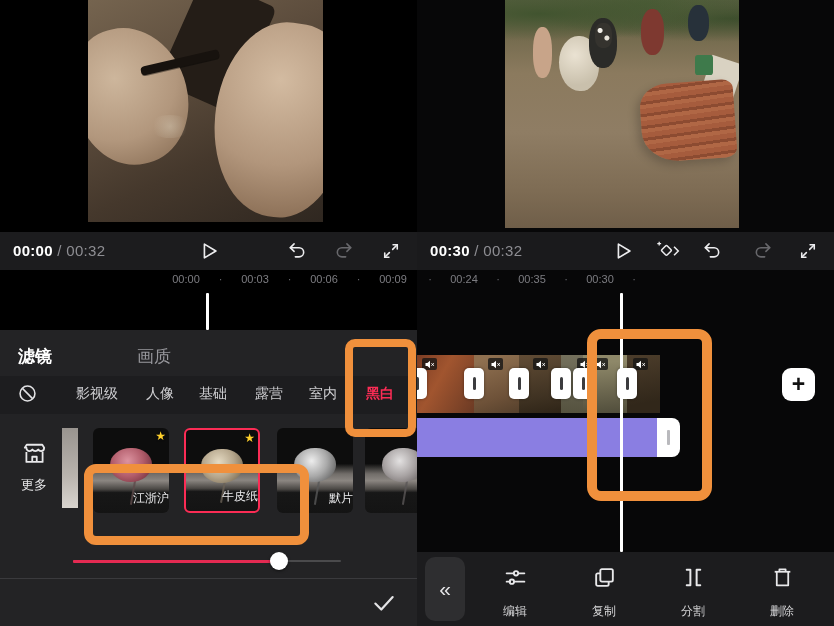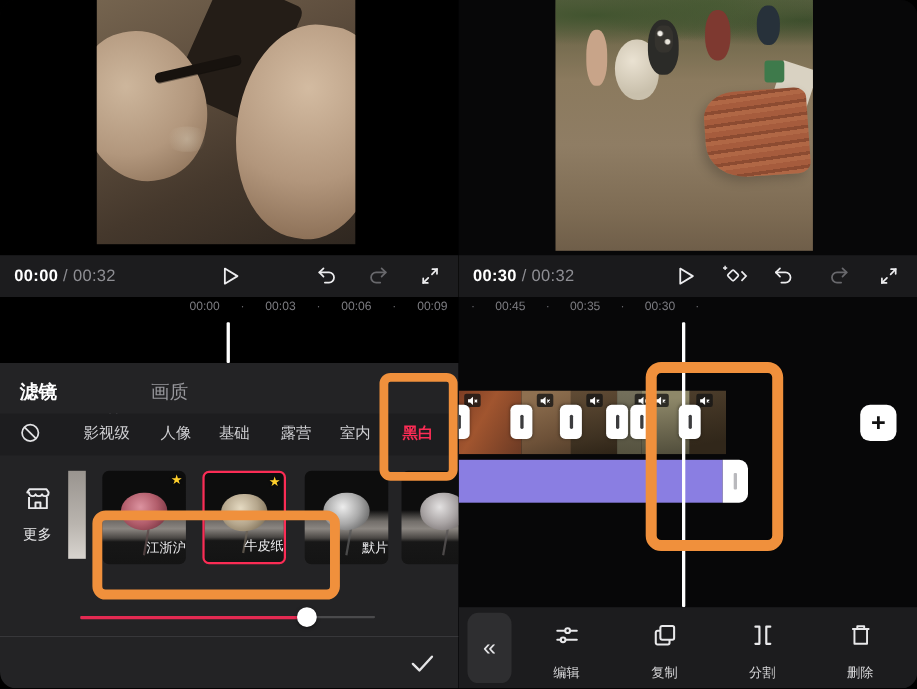--- a/index.html
+++ b/index.html
@@ -1,18 +1,18 @@
 <!DOCTYPE html>
 <html><head>
 <meta charset="utf-8">
 <style>
   * { margin:0; padding:0; box-sizing:border-box; }
   html,body { background:#000; }
   body { font-family:"Liberation Sans","DejaVu Sans",sans-serif; }
-  #stage { position:relative; width:834px; height:626px; background:#060607; overflow:hidden;border-radius:15px; }
+  #stage { position:relative; width:834px; height:626px; background:#060607; overflow:hidden; }
 
   
   .abs { position:absolute; }
   .icon-btn svg { display:block; }
 
   
   #left-app { position:absolute; left:0; top:0; width:417px; height:626px; background:#000; overflow:hidden; }
 
   .preview-l { position:absolute; left:88px; top:0; width:235px; height:222px; overflow:hidden;
     background:linear-gradient(155deg,#75644f 0%,#5d4d3d 35%,#45382c 65%,#2f2720 100%); }
@@ -307,21 +307,21 @@
             <path d="M14.5 4.5H19.5V9.5"></path>
             <path d="M19.5 4.5 14 10"></path>
             <path d="M9.5 19.5H4.5V14.5"></path>
             <path d="M4.5 19.5 10 14"></path>
           </svg>
       </div>
     </div>
 
     <div class="ruler ruler-r" style="left:2px;">
       <span class="dt">·</span>
-      <span class="tk">00:45</span>
+      <span class="tk">00:24</span>
       <span class="dt">·</span>
       <span class="tk">00:35</span>
       <span class="dt">·</span>
       <span class="tk">00:30</span>
       <span class="dt">·</span>
     </div>
 
     <div class="clip-strip">
       <div class="clip" style="width:57px;background:linear-gradient(120deg,#7c3d24,#a1552f 40%,#6b3a24);"></div>
       <div class="clip" style="width:45px;background:linear-gradient(160deg,#8f7050 10%,#6d5138 70%,#55402c);"></div>

